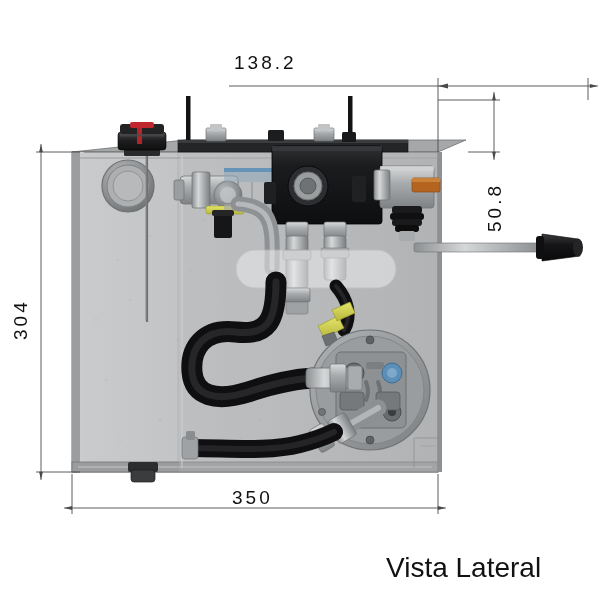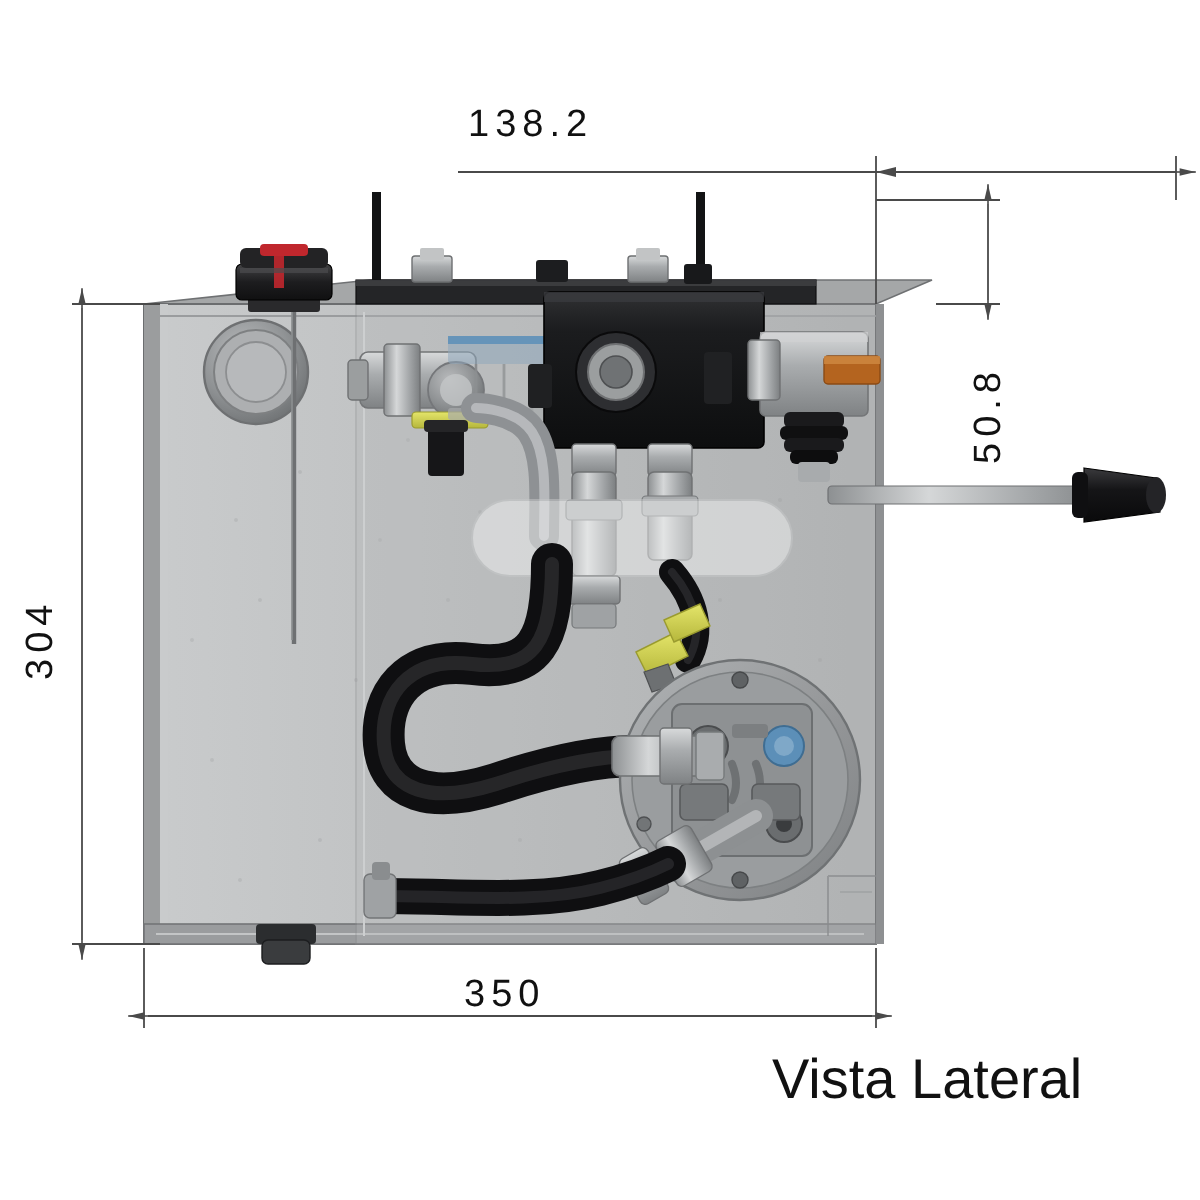--- a/index.html
+++ b/index.html
@@ -365,15 +365,15 @@
 </svg>
 
 <div class="dim-text" style="left:234px;top:52px;">138.2</div>
 
 <div class="dim-text vert" style="left:484px;top:232px;transform:rotate(-90deg);">50.8</div>
 
 <div class="dim-text vert" style="left:10px;top:340px;transform:rotate(-90deg);">304</div>
 
 <div class="dim-text" style="left:232px;top:487px;text-align:right;">350</div>
 
-<div class="title" style="left:386px;top:524px;text-align:center;">Vista Lateral</div>
+<div class="title" style="left:386px;top:552px;text-align:center;">Vista Lateral</div>
 
 </div>
 
 </body></html>

